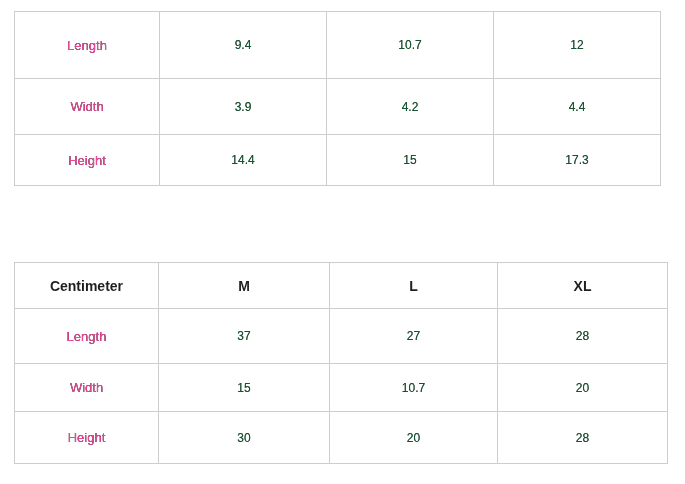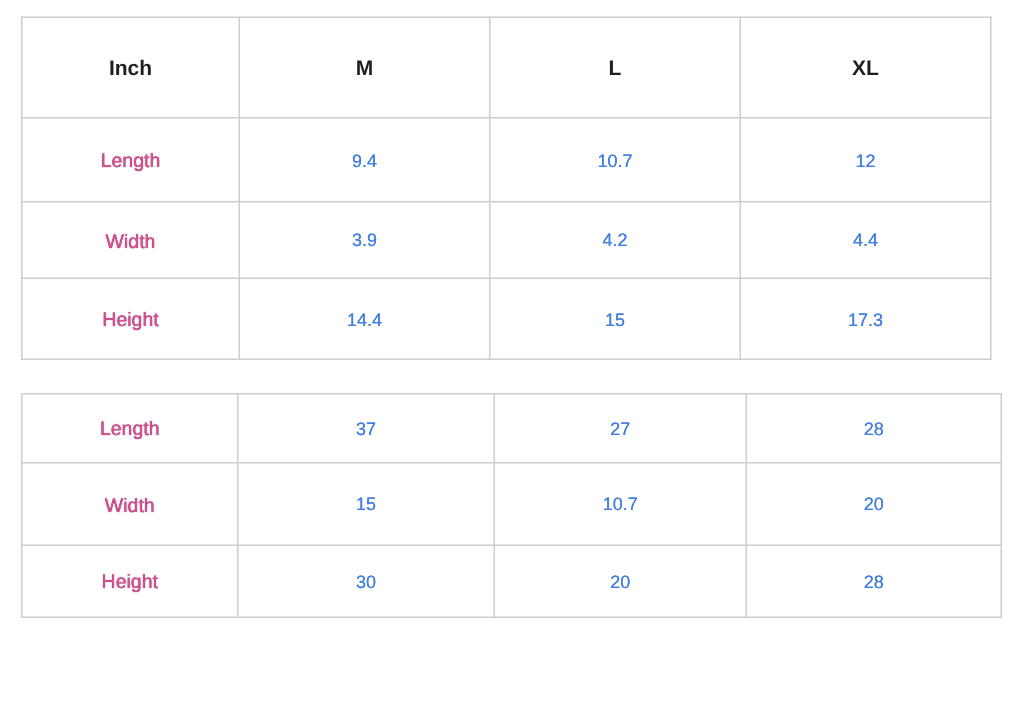--- a/index.html
+++ b/index.html
@@ -28,21 +28,21 @@
     text-align: center;
     vertical-align: middle;
     color: #ec4899;
     font-size: 13px;
     line-height: 1;
     padding: 0;
     text-shadow: 0 0 0.65px rgba(18,18,18,1);
   }
   table.size-table td.num {
     font-size: 12px;
-    color: #3b82f6;
+    color: #14532d;
     position: relative;
     top: 0px;
     text-shadow: 0 0 0.35px rgba(70,70,70,0.8);
   }
   table.size-table tr.header-row td {
     font-weight: bold;
     font-size: 14px;
     color: #1f1f1f;
     text-shadow: none;
   }
@@ -76,26 +76,20 @@
 <div class="page">
 
   <table class="size-table" id="table-inch">
     <colgroup>
         <col class="c1">
         <col class="c2">
         <col class="c3">
         <col class="c4">
       </colgroup>
     <tbody>
-      <tr class="header-row">
-        <td>Inch</td>
-        <td>M</td>
-        <td>L</td>
-        <td>XL</td>
-      </tr>
       <tr class="data-row">
         <td>Length</td>
         <td class="num">9.4</td>
         <td class="num">10.7</td>
         <td class="num">12</td>
       </tr>
       <tr class="data-row">
         <td>Width</td>
         <td class="num">3.9</td>
         <td class="num">4.2</td>
@@ -111,20 +105,26 @@
   </table>
 
   <table class="size-table" id="table-cm">
     <colgroup>
         <col class="c1">
         <col class="c2">
         <col class="c3">
         <col class="c4">
       </colgroup>
     <tbody>
+      <tr class="header-row">
+        <td>Centimeter</td>
+        <td>M</td>
+        <td>L</td>
+        <td>XL</td>
+      </tr>
       <tr class="data-row">
         <td>Length</td>
         <td class="num">37</td>
         <td class="num">27</td>
         <td class="num">28</td>
       </tr>
       <tr class="data-row">
         <td>Width</td>
         <td class="num">15</td>
         <td class="num">10.7</td>

